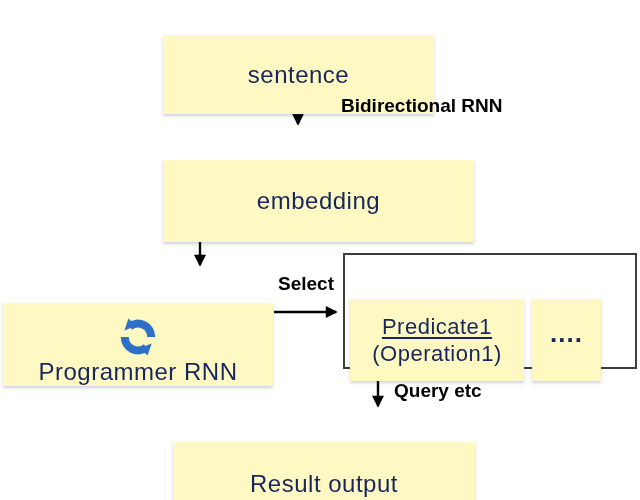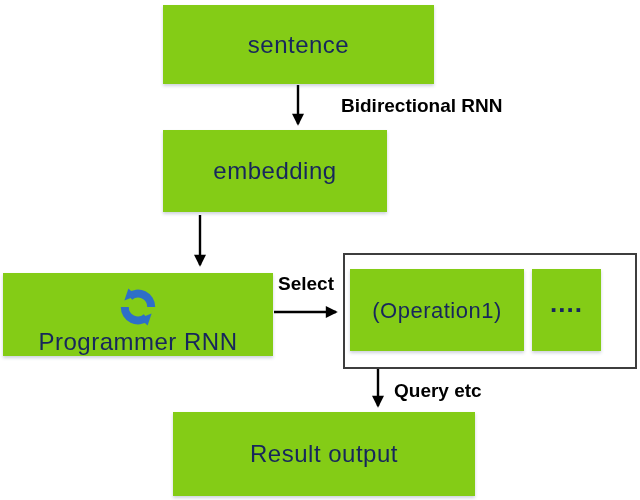--- a/index.html
+++ b/index.html
@@ -17,33 +17,34 @@
   }
   .arrows {
     position: absolute;
     left: 0; top: 0;
     width: 640px;
     height: 500px;
     pointer-events: none;
   }
   .node {
     position: absolute;
-    background: #84cc16;
+    background: #fef9c3;
     color: #17265c;
     display: flex;
     align-items: center;
     justify-content: center;
     font-size: 24px;
     letter-spacing: 0.5px;
     box-shadow: 0 2px 3px rgba(60,80,120,0.25);
     box-sizing: border-box;
     text-align: center;
+    margin-top: 30px;
   }
   .node-sentence   { left: 163px; top: 5px;   width: 271px; height: 79px; }
-  .node-embedding  { left: 163px; top: 130px; width: 224px; height: 82px; }
+  .node-embedding  { left: 163px; top: 130px; width: 311px; height: 82px; }
   .node-programmer { left: 3px;   top: 273px; width: 270px; height: 83px;
                      flex-direction: column; justify-content: flex-end; }
   .node-programmer .sync-wrap { height: 40px; display: flex; align-items: center; justify-content: center; margin-bottom: 1px; }
   .node-result     { left: 173px; top: 412px; width: 302px; height: 84px; }
 
   .group-box {
     position: absolute;
     left: 343px; top: 253px;
     width: 294px; height: 116px;
     background: #ffffff;
@@ -116,20 +117,21 @@
         <path d="M37 48 L27 39 L42 33 Z" fill="#2e6fc7"></path>
       </svg>
     </span>
     <span>Programmer RNN</span>
   </div>
 
   <span class="edge-label lbl-select">Select</span>
 
   <div class="group-box">
     <div class="node node-predicate">
+      <span class="u-line">Predicate1</span>
       <span>(Operation1)</span>
     </div>
     <div class="node node-dots">
       <span class="dots-text">....</span>
     </div>
   </div>
 
   <span class="edge-label lbl-query">Query etc</span>
 
   <div class="node node-result">

